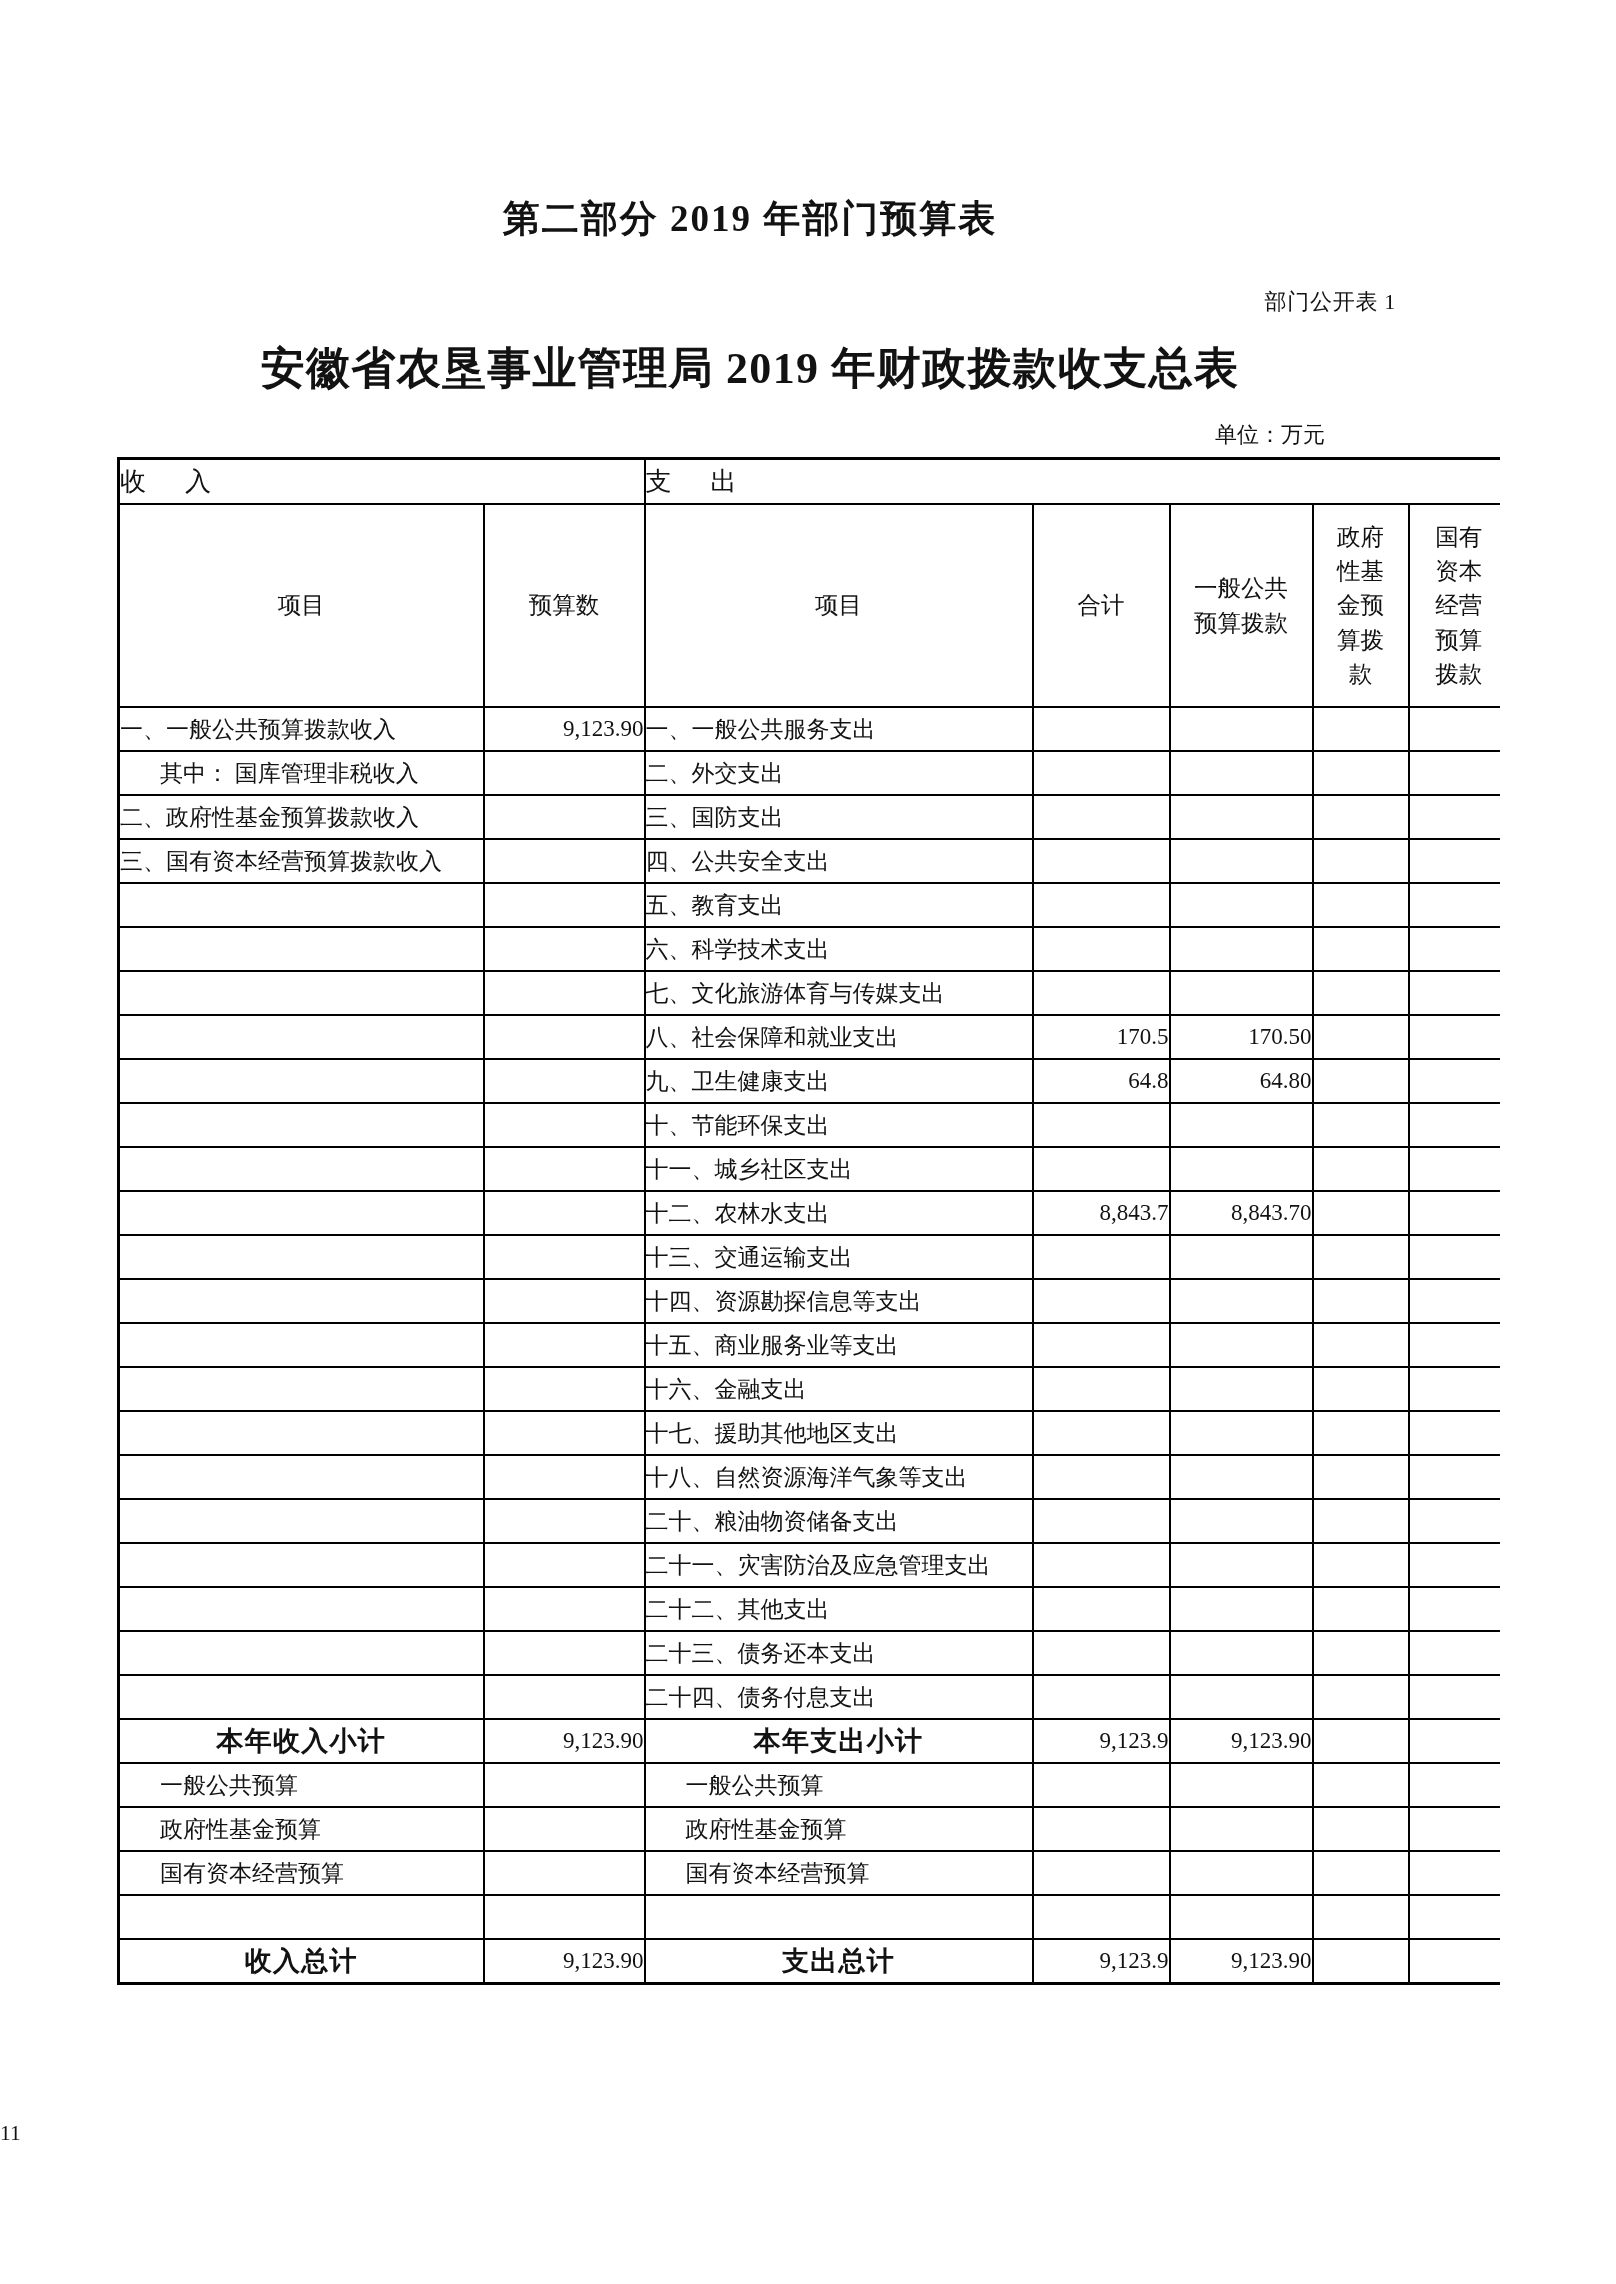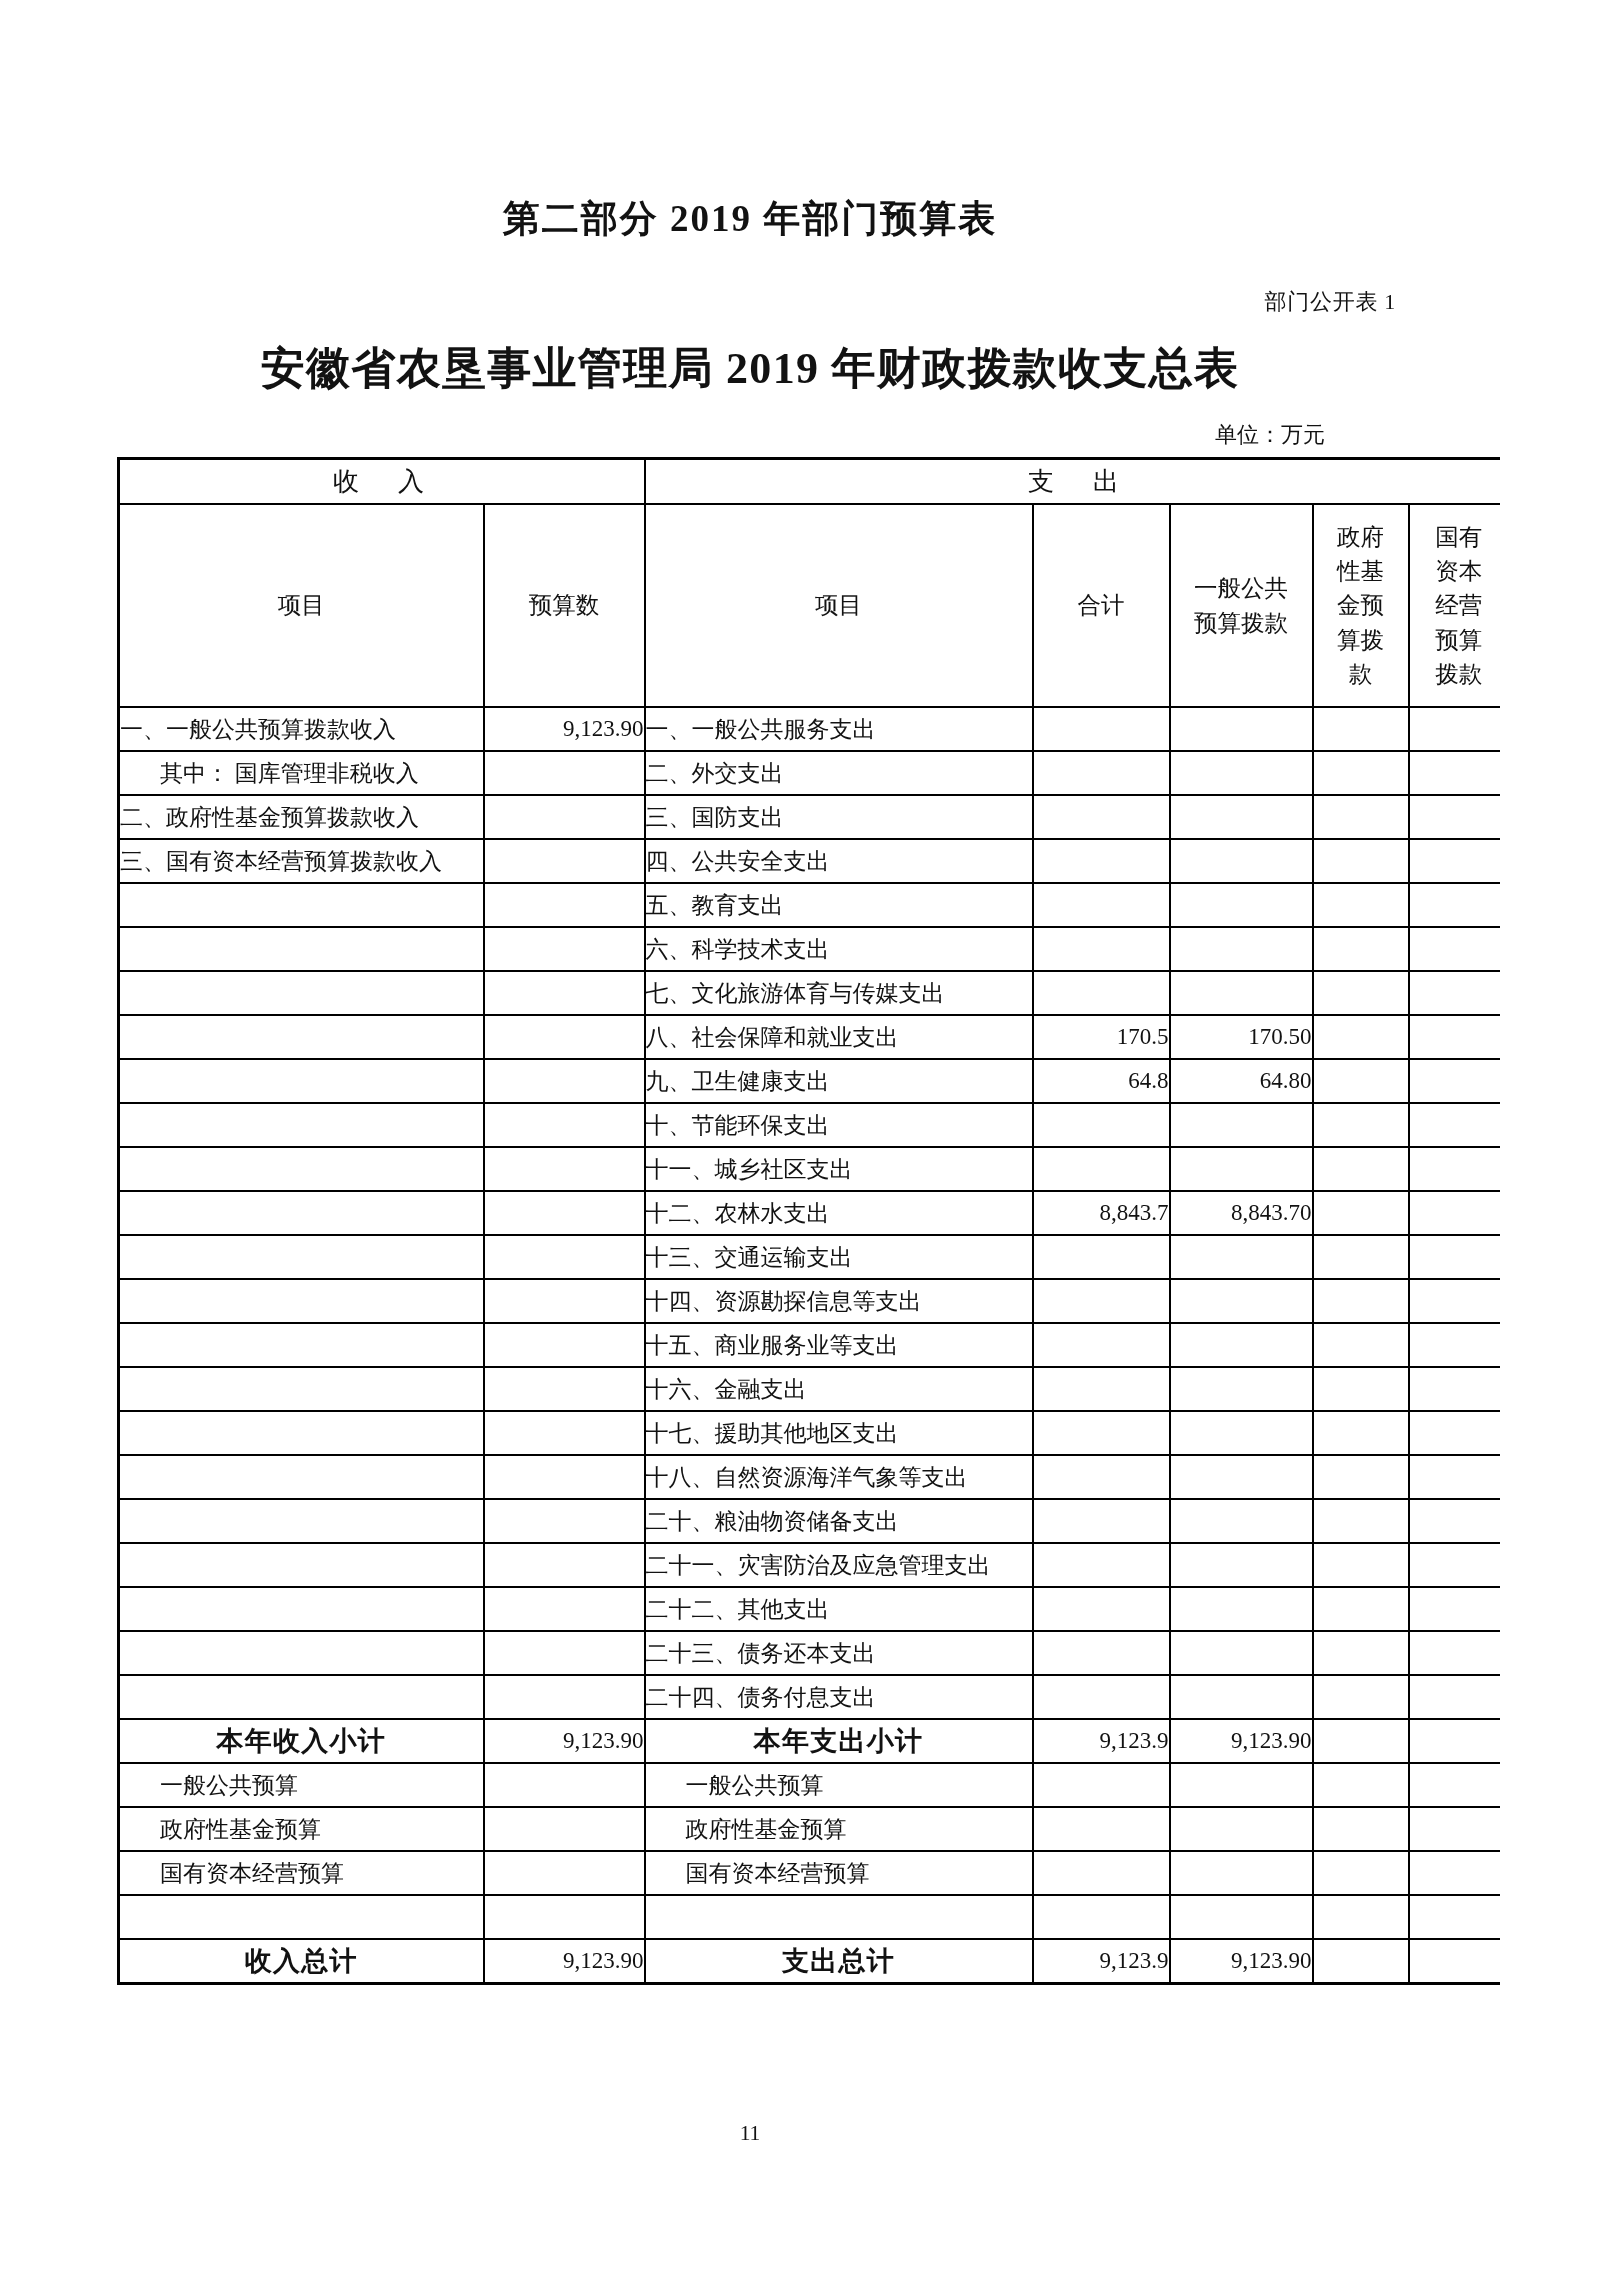--- a/index.html
+++ b/index.html
@@ -36,21 +36,20 @@
   table.budget td{
     border:2px solid #000;
     font-size:23px;
     padding:0;
     vertical-align:middle;
     overflow:hidden;
   }
   tr.group-row td{
     height:43px;
     font-size:26px;
-    text-align:center;
     letter-spacing:6.5px;
   }
   tr.cols-row td{
     height:201px;
     text-align:center;
     white-space:pre-line;
     font-size:23.5px;
     line-height:1.45;
     padding:0 18px;
   }
@@ -67,21 +66,21 @@
   td.lbl.indent{padding-left:40px;border-radius:12px;}
   td.lbl.subtotal{
     text-align:center;
     padding-left:0;
     font-weight:700;
     font-size:27px;
     letter-spacing:1.3px;
   }
   .pageno{
     position:absolute;top:2121px;left:0;width:100%;
-    text-align:center;font-size:21.5px;
+    font-size:21.5px;
   }
 </style>
 </head>
 <body>
 
 <div class="page">
 
   <div class="title1">第二部分 2019 年部门预算表</div>
 
   <div class="note">部门公开表 1</div>

